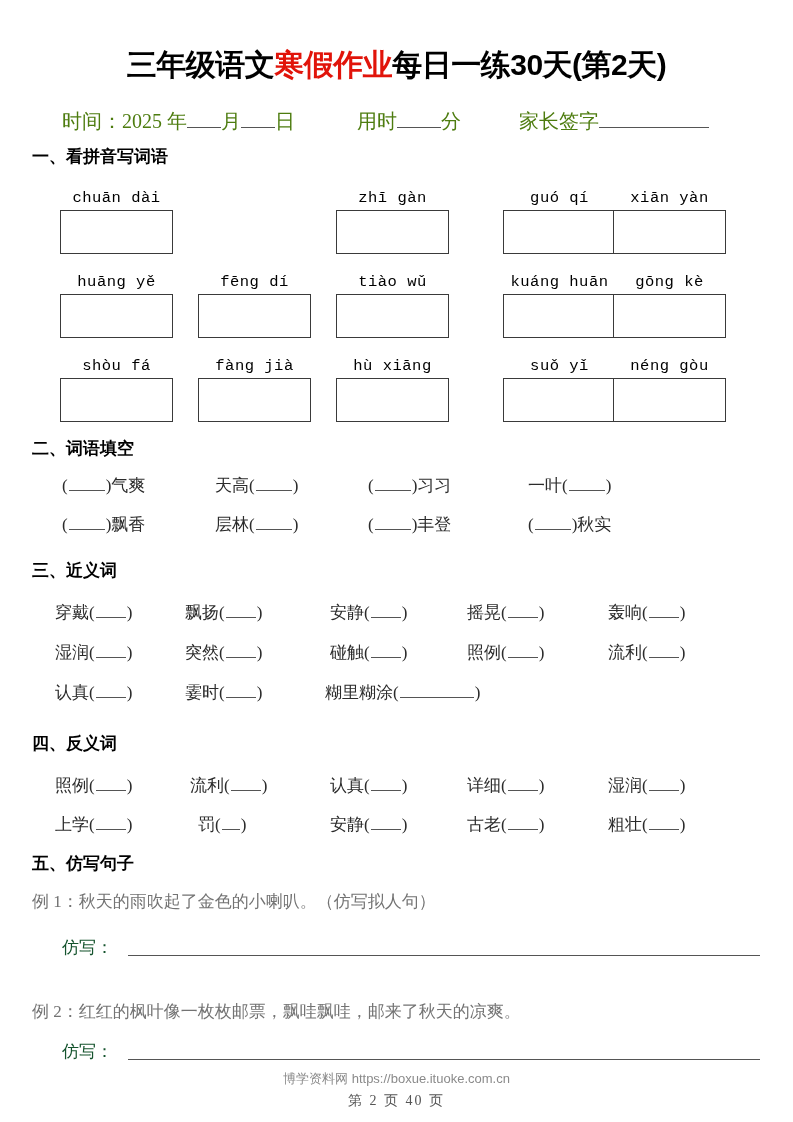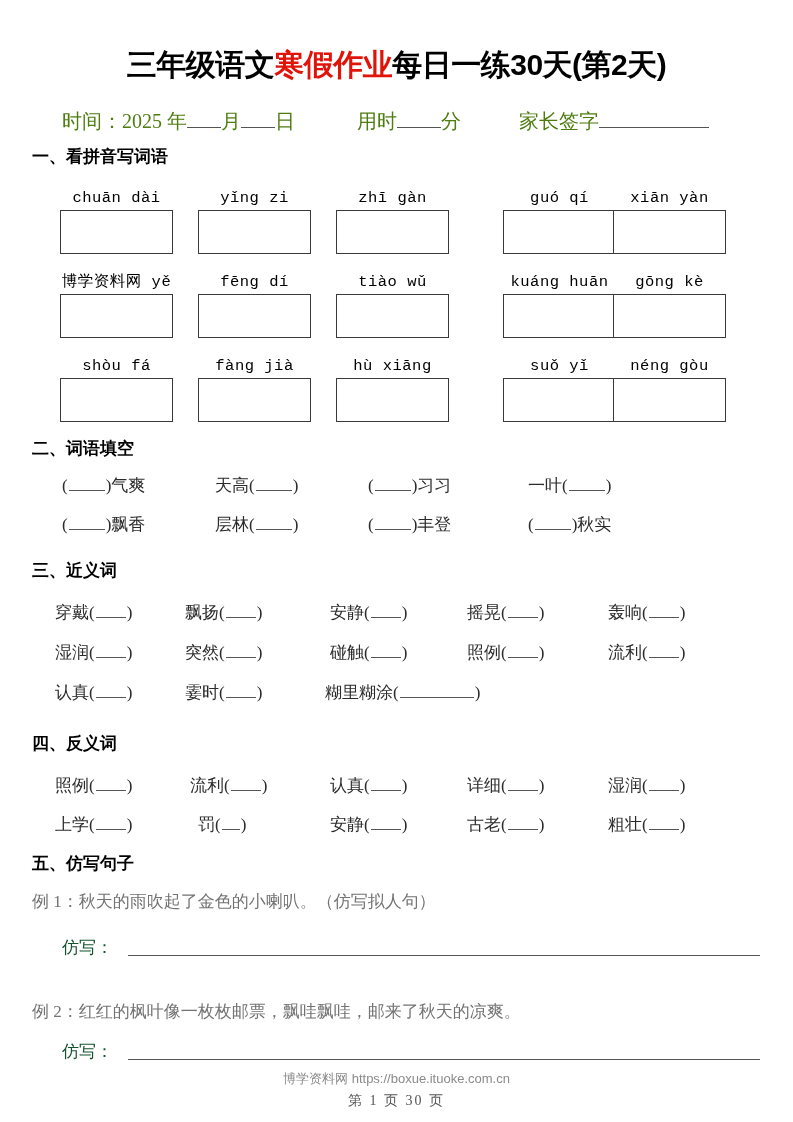--- a/index.html
+++ b/index.html
@@ -170,40 +170,36 @@
   </div>
 
   <div class="sec-h" style="top:146px">一、看拼音写词语</div>
 
   <div class="pinyin-grid">
     <div class="py-row">
       <div class="py-cell c0">
           <div class="py-text">chuān dài</div>
           <div class="py-box"></div>
         </div>
-      <div class="py-cell c1">
-          <div class="py-text">yǐng zi</div>
-          <div class="py-box"></div>
-        </div>
       <div class="py-cell c2">
           <div class="py-text">zhī gàn</div>
           <div class="py-box"></div>
         </div>
       <div class="py-cell c3">
           <div class="py-text">guó  qí</div>
           <div class="py-box"></div>
         </div>
       <div class="py-cell c4">
           <div class="py-text">xiān yàn</div>
           <div class="py-box"></div>
         </div>
     </div>
     <div class="py-row">
       <div class="py-cell c0">
-          <div class="py-text">博学资料网 yě</div>
+          <div class="py-text">huāng yě</div>
           <div class="py-box"></div>
         </div>
       <div class="py-cell c1">
           <div class="py-text">fēng  dí</div>
           <div class="py-box"></div>
         </div>
       <div class="py-cell c2">
           <div class="py-text">tiào wǔ</div>
           <div class="py-box"></div>
         </div>
@@ -302,15 +298,15 @@
 
   <div class="ex-line" style="top:890px">例 1：秋天的雨吹起了金色的小喇叭。（仿写拟人句）</div>
   <div class="fx-line" style="top:936px">仿写：</div>
   <div class="fx-rule" style="top:955px; left:128px; width:632px;"></div>
 
   <div class="ex-line" style="top:1000px">例 2：红红的枫叶像一枚枚邮票，飘哇飘哇，邮来了秋天的凉爽。</div>
   <div class="fx-line" style="top:1040px">仿写：</div>
   <div class="fx-rule" style="top:1059px; left:128px; width:632px;"></div>
 
   <div class="footer-src">博学资料网 https://boxue.ituoke.com.cn</div>
-  <div class="footer-pg">第 1 页 30 页</div>
+  <div class="footer-pg">第 2 页 40 页</div>
 
 </div>
 
 </body></html>

